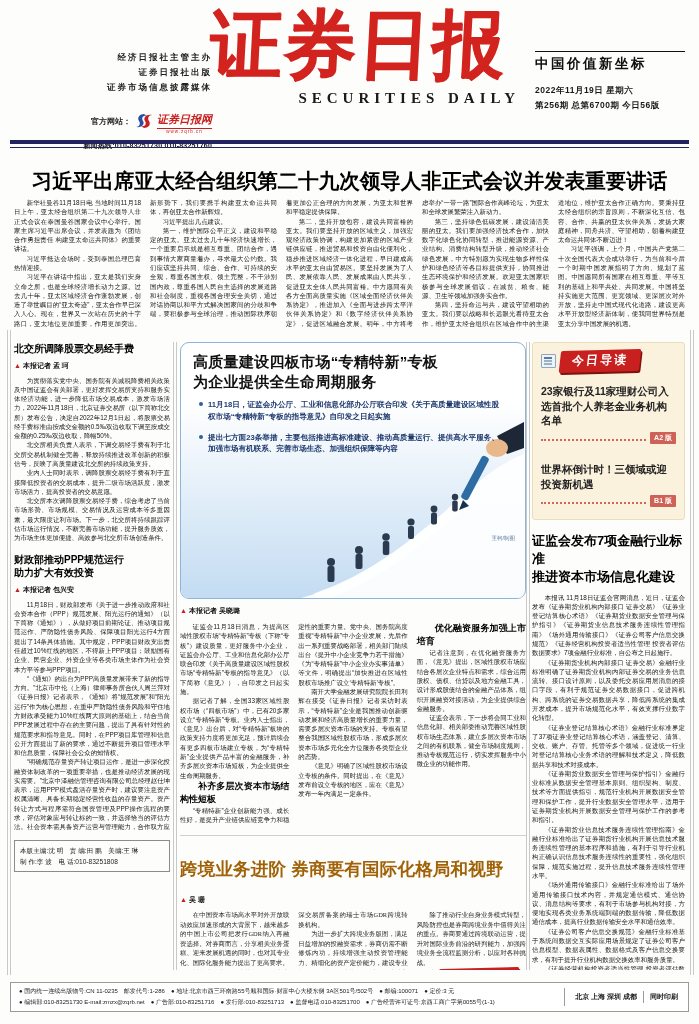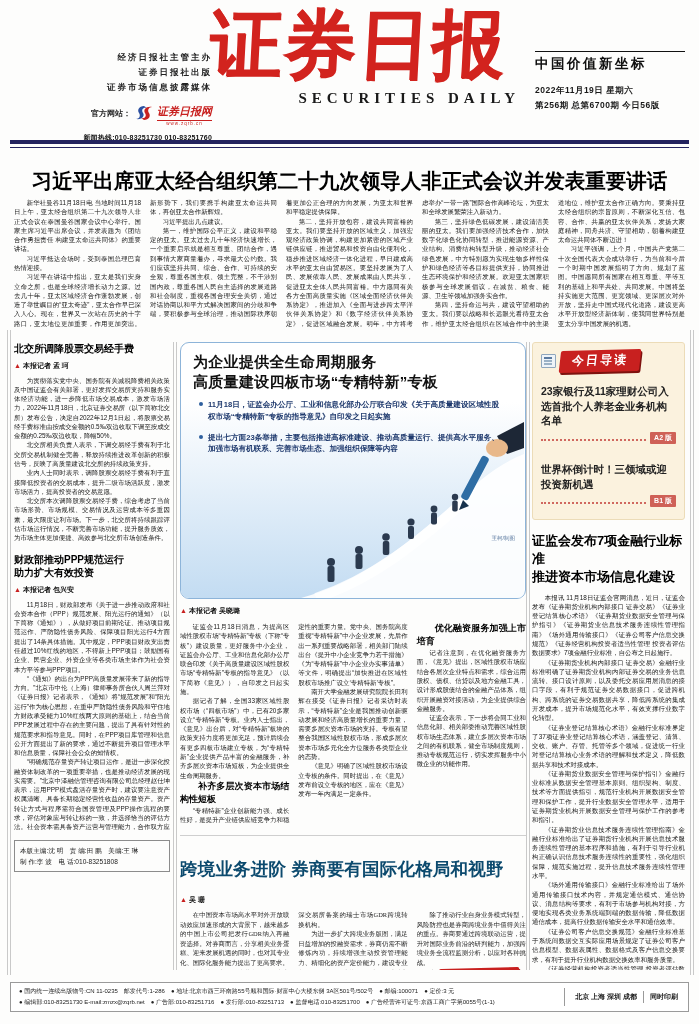--- a/index.html
+++ b/index.html
@@ -2,21 +2,21 @@
 <html><head>
 <meta charset="utf-8">
 <style>
   html,body{margin:0;padding:0;background:#e9e9e9;}
   .page{position:relative;width:699px;height:1024px;background:#fdfdfc;margin:0 auto;overflow:hidden;
         font-family:"Liberation Sans",sans-serif;color:#1a1a1a;}
   
   .masthead{position:absolute;top:8px;left:14px;width:671px;height:130px;}
   .mh-left{position:absolute;left:8px;top:42px;width:190px;text-align:right;}
   .mh-left .pub-line{font-size:8.5px;letter-spacing:2px;color:#222;line-height:1.75;font-weight:600;}
-  .mh-site{display:flex;align-items:center;justify-content:flex-end;gap:4px;margin-top:6px;}
+  .mh-site{display:flex;align-items:center;justify-content:flex-end;gap:4px;margin-top:14px;}
   .mh-site .lbl{font-size:8px;color:#222;font-weight:700;}
   .site-name{font-size:11px;font-weight:900;color:#c8201f;font-style:italic;line-height:1;}
   .site-url{font-size:4.5px;color:#c8201f;letter-spacing:1px;text-align:center;border-top:1px solid #c8201f;margin-top:1px;}
   .mh-hotline{font-size:7px;font-weight:700;color:#111;margin-top:7px;letter-spacing:0.2px;}
   .mh-center{position:absolute;left:196px;top:0;width:310px;height:130px;}
   .brand{font-size:72px;font-weight:900;color:#d2231e;line-height:1;letter-spacing:2px;
          transform:skewX(-3deg) scaleY(1.04);white-space:nowrap;text-shadow:1px 1px 0 #d2231e;}
   .brand-en{font-family:"Liberation Serif",serif;font-size:15px;letter-spacing:5px;color:#1a1a1a;
             text-align:right;margin-top:10px;font-weight:600;}
   .mh-right{position:absolute;right:0;top:40px;width:150px;}
@@ -52,21 +52,21 @@
   .info-bullets{position:absolute;left:18px;top:252px;width:300px;z-index:3;}
   .bullet-row{display:flex;gap:5px;margin-bottom:9px;}
   .bullet-dot{width:4px;height:4px;border-radius:50%;background:#2e5f9e;margin-top:3px;flex:none;}
   .bullet-text{font-size:7.6px;font-weight:700;color:#1f3a6e;line-height:1.55;text-align:justify;}
   .illus-credit{position:absolute;right:10px;bottom:56px;font-size:5.5px;color:#5b7aa0;z-index:3;}
   
   .zb-body{margin-top:6px;height:205px;overflow:hidden;column-count:3;column-gap:9px;column-fill:auto;}
   .sub-head{font-size:9px;font-weight:900;color:#000;margin:5px 0 4px;text-indent:0;break-after:avoid;}
   
   .opinion{position:relative;margin-top:8px;border-top:1px solid #cfcfcf;padding-top:6px;height:150px;}
-  .opinion-headline{font-size:17.5px;font-weight:900;color:#0c4a6e;white-space:nowrap;letter-spacing:0.2px;}
+  .opinion-headline{font-size:17.5px;font-weight:900;color:#a16207;white-space:nowrap;letter-spacing:0.2px;}
   .opinion-body{margin-top:4px;height:98px;overflow:hidden;column-count:3;column-gap:9px;column-fill:auto;
                 font-family:"Liberation Serif",serif;font-size:6.4px;line-height:1.5;text-align:justify;color:#222;}
   .opinion-body p{margin:0;text-indent:2em;}
   .ribbon-wrap{display:flex;align-items:center;gap:4px;}
   .ribbon{display:inline-block;background:#c8201f;color:#fff;font-weight:900;font-size:12px;
           padding:2px 12px 3px;transform:skewX(-8deg) rotate(-1.5deg);border-radius:2px;
           box-shadow:1.5px 2px 0 #7e120e;letter-spacing:2px;white-space:nowrap;}
   .doc-icon{width:13px;height:12px;background:#eef3f8;border:1px solid #8fa6bd;border-radius:1px;position:relative;flex:none;}
   .doc-icon::before{content:"";position:absolute;left:2px;top:2px;width:8px;height:1.5px;background:#5b7aa0;box-shadow:0 3px 0 #9ab1c6,0 6px 0 #9ab1c6;}
   .opinion-ribbon{position:absolute;right:8px;bottom:2px;}
@@ -171,22 +171,22 @@
       </div>
       <div class="editor-box">
         <div>本版主编:沈 明　责 编:田 鹏　美编:王 琳</div>
         <div>制 作:李 波　电 话:010-83251808</div>
       </div>
     </div>
 
     <div class="col-center">
       <div class="infobox">
         <div class="infobox-titles">
+          <div class="infobox-title">高质量建设四板市场“专精特新”专板</div>
           <div class="infobox-title">为企业提供全生命周期服务</div>
-          <div class="infobox-title">高质量建设四板市场“专精特新”专板</div>
         </div>
         <svg class="info-illus" viewBox="0 0 343 196" preserveAspectRatio="none">
           <defs>
             <linearGradient id="sky" x1="0" y1="0" x2="0" y2="1">
               <stop offset="0" stop-color="#ffffff"></stop>
                 <stop offset="1" stop-color="#c3dcf2"></stop>
             </linearGradient>
           </defs>
           <rect x="0" y="0" width="343" height="196" fill="url(#sky)"></rect>
           <path d="M120,196 C180,180 230,140 280,95 C300,77 318,62 343,52 L343,196 Z" fill="#ffffff" opacity="0.9"></path>

